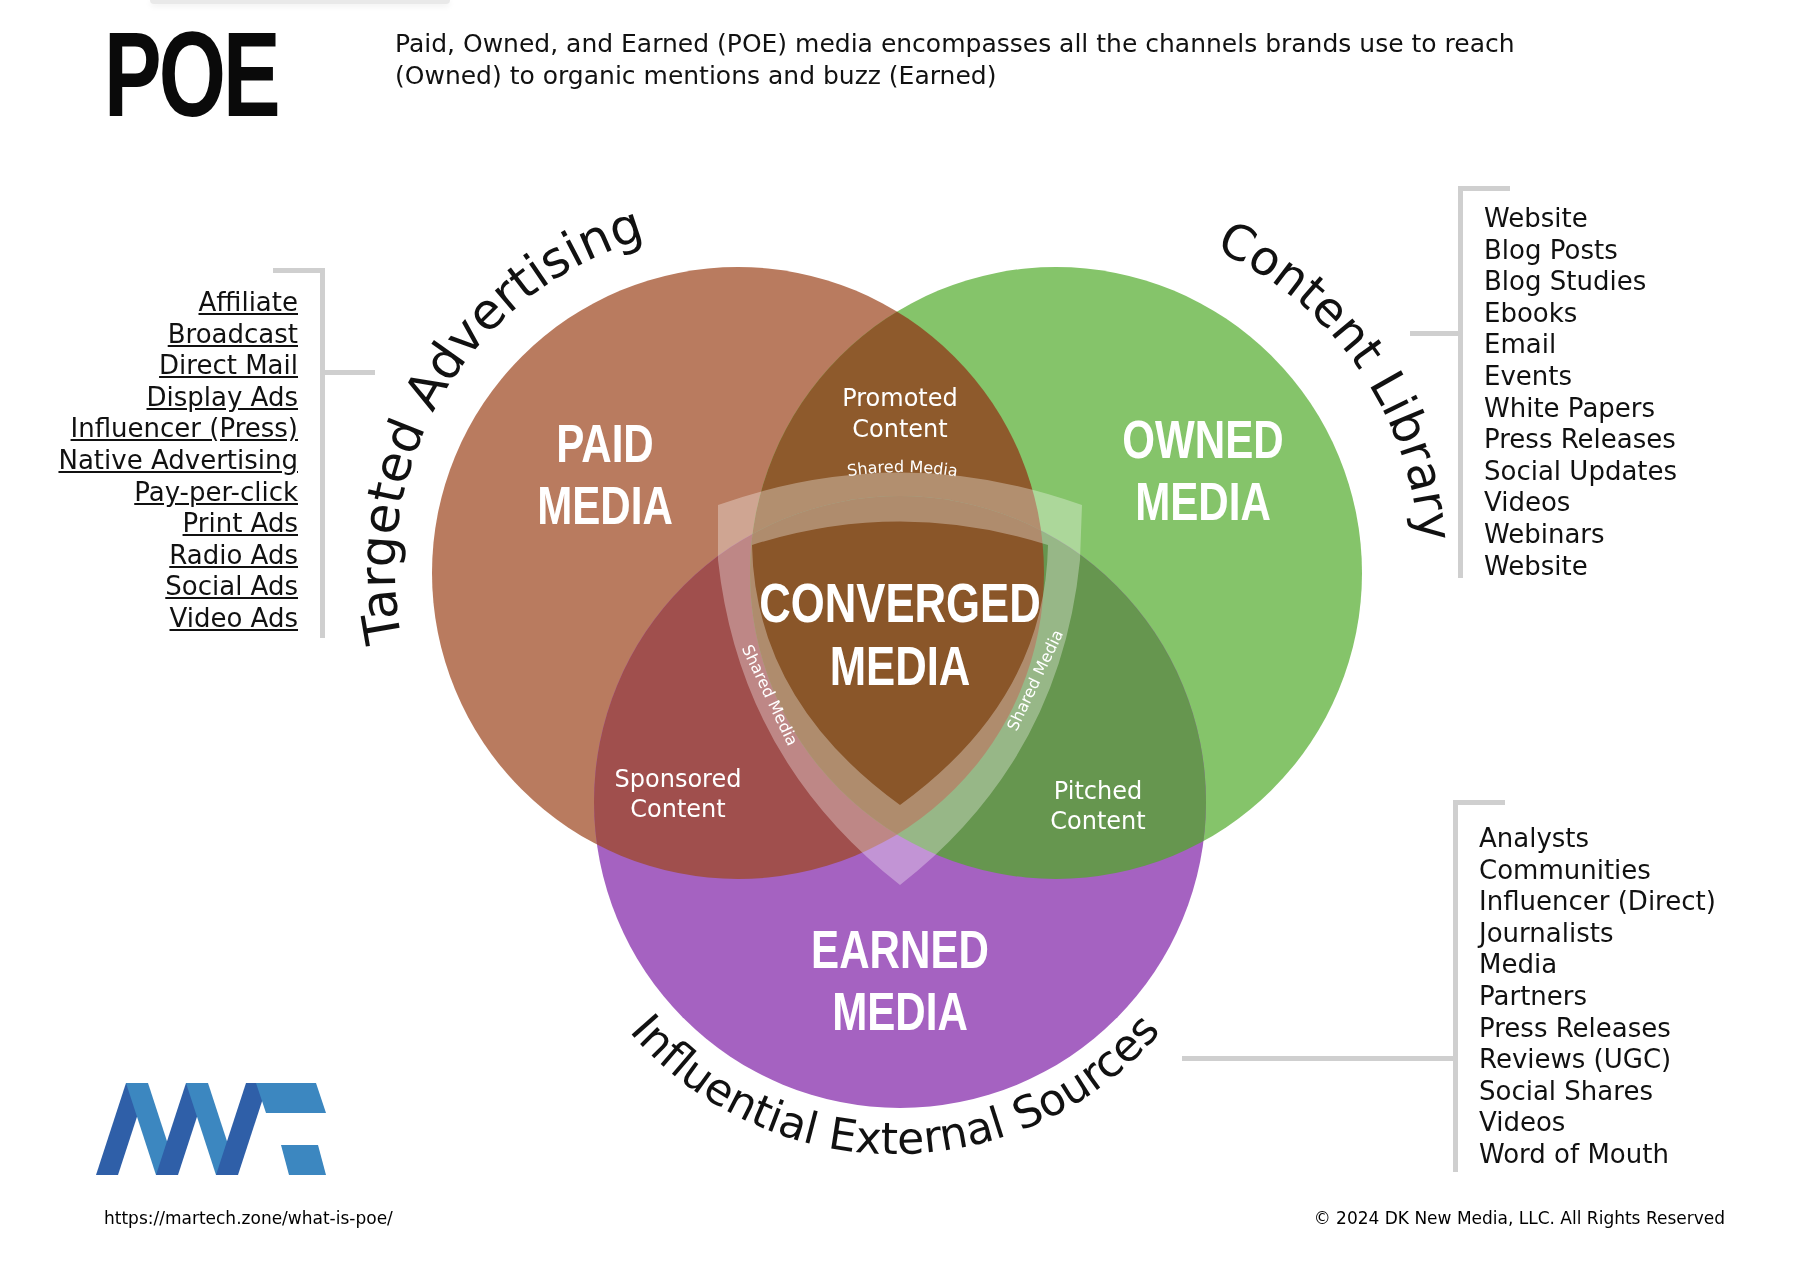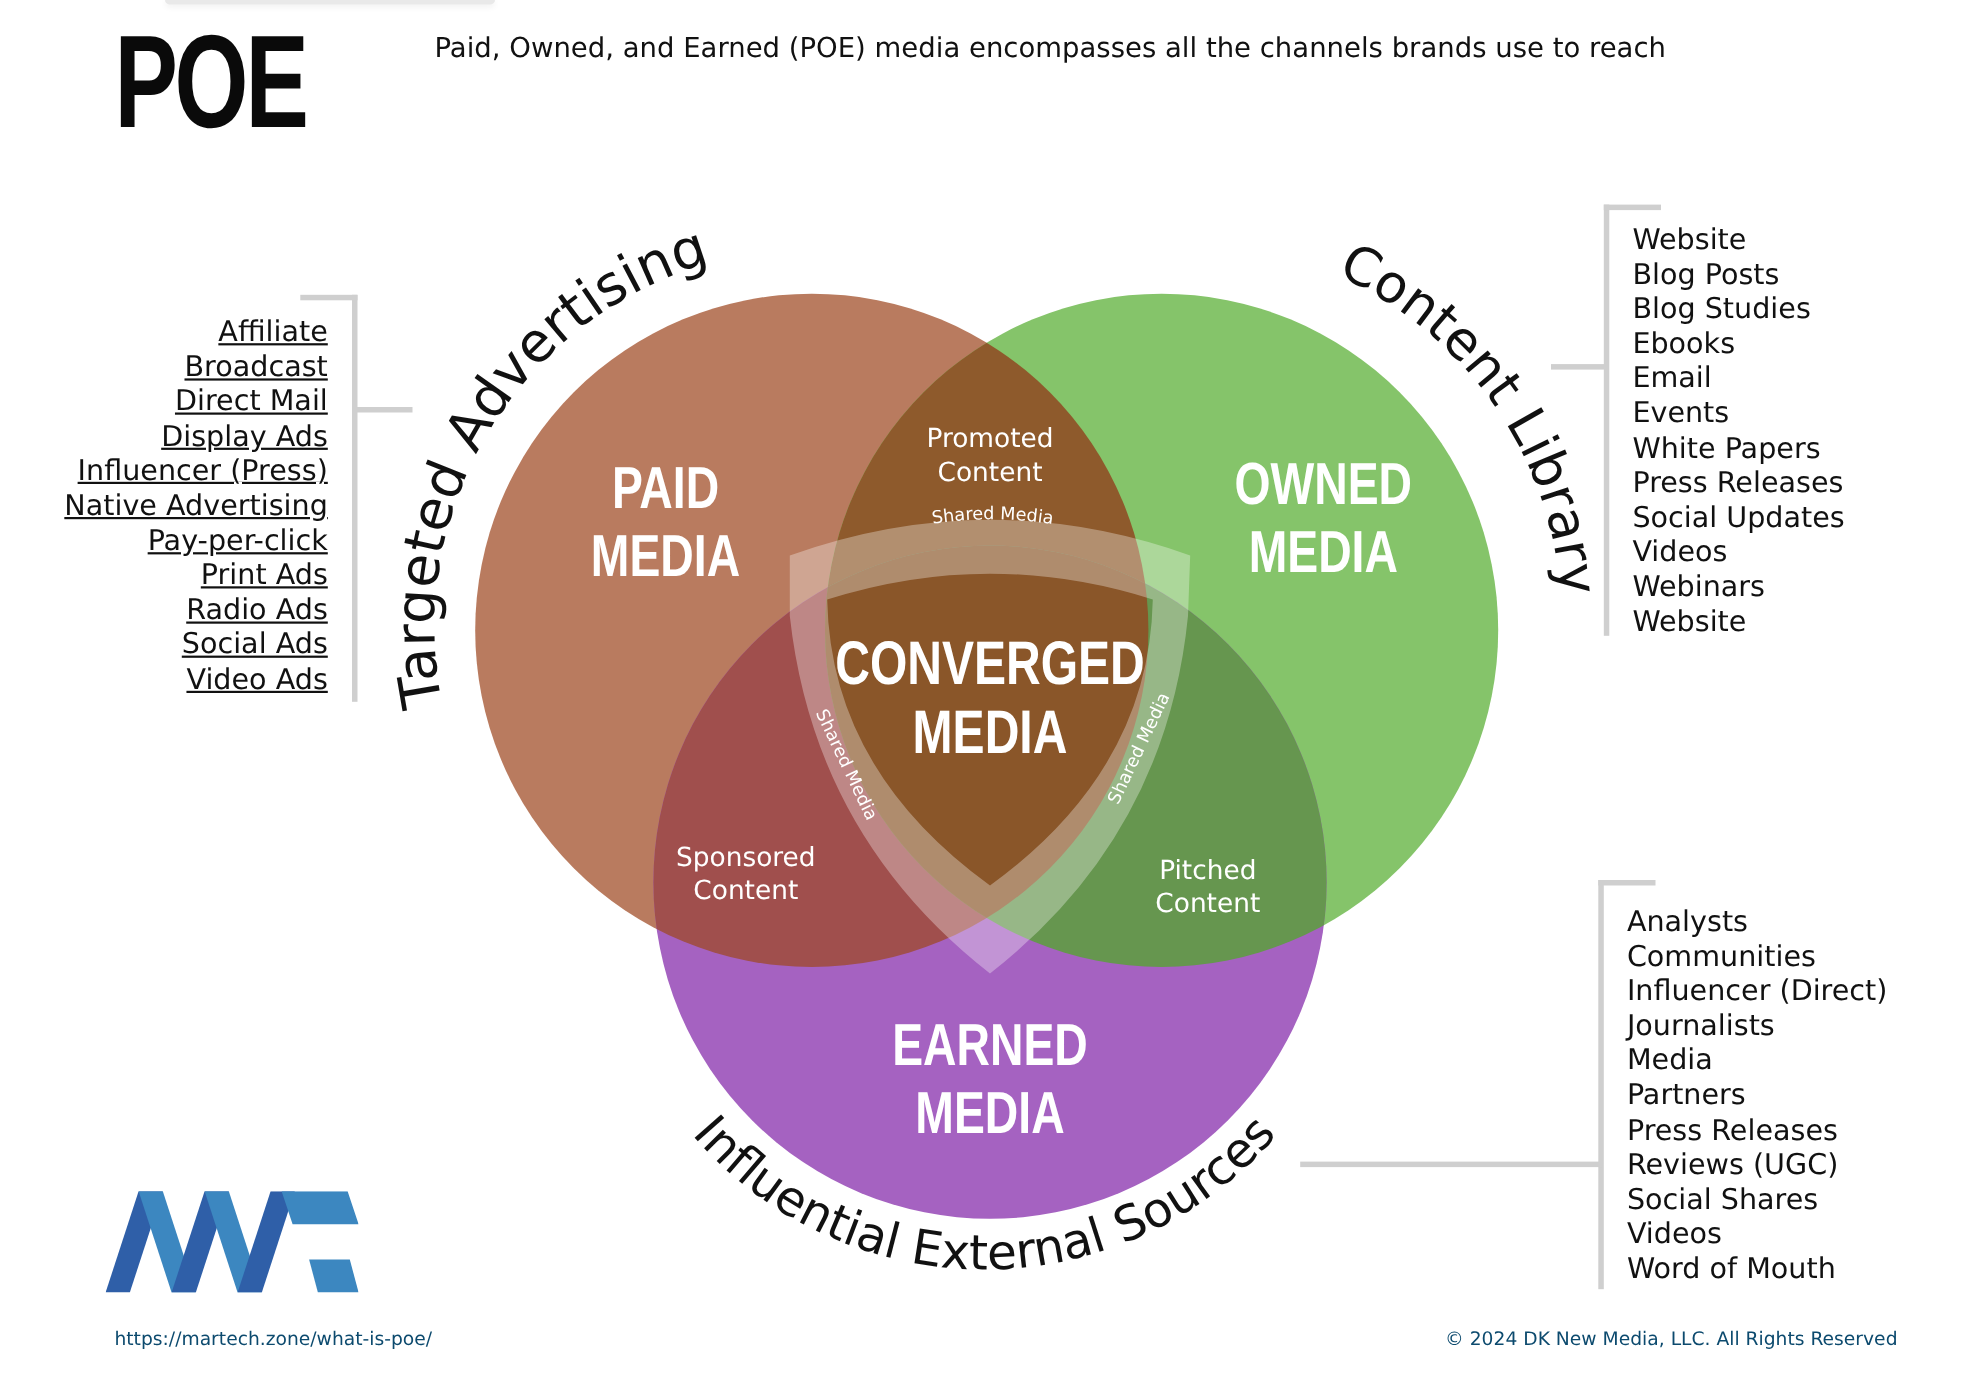--- a/index.html
+++ b/index.html
@@ -12,34 +12,35 @@
            transform: scaleX(0.72); transform-origin: left top; color: #0a0a0a; }
   .intro { position: absolute; left: 351px; top: 28px; width: 1160px; font-size: 25px;
            line-height: 32px; color: #111; font-family: "DejaVu Sans", sans-serif; margin-left: 44px; }
   .list { position: absolute; font-size: 26px; line-height: 31.6px; color: #111; }
   .list div { white-space: nowrap; }
   .list.left { right: 1502px; top: 287px; text-align: right; text-decoration: underline; }
   .list.right1 { left: 1484px; top: 203px; }
   .list.right2 { left: 1479px; top: 823px; }
   .bracket { position: absolute; background: #cfcfcf; }
   svg.diagram { position: absolute; left: 0; top: 0; }
-  .footer { position: absolute; top: 1208px; font-size: 17px; color: #0c4a6e; }
+  .footer { position: absolute; top: 1208px; font-size: 17px; color: #000000; }
   .footer.url { left: 104px; }
   .footer.copy { right: 75px; text-align: right; }
   .logo { position: absolute; left: 96px; top: 1083px; }
 </style>
 </head>
 <body>
 
 <div class="topbar"></div>
 
 <div class="title">POE</div>
 
 <div class="intro">
   <div>Paid, Owned, and Earned (POE) media encompasses all the channels brands use to reach</div>
+  <div>(Owned) to organic mentions and buzz (Earned)</div>
 </div>
 
 <div class="bracket" style="left:320px;top:268px;width:5px;height:370px;"></div>
 <div class="bracket" style="left:273px;top:268px;width:52px;height:5px;"></div>
 <div class="bracket" style="left:320px;top:370px;width:55px;height:5px;"></div>
 
 <div class="bracket" style="left:1458px;top:186px;width:5px;height:392px;"></div>
 <div class="bracket" style="left:1458px;top:186px;width:52px;height:5px;"></div>
 <div class="bracket" style="left:1410px;top:331px;width:52px;height:5px;"></div>
 

